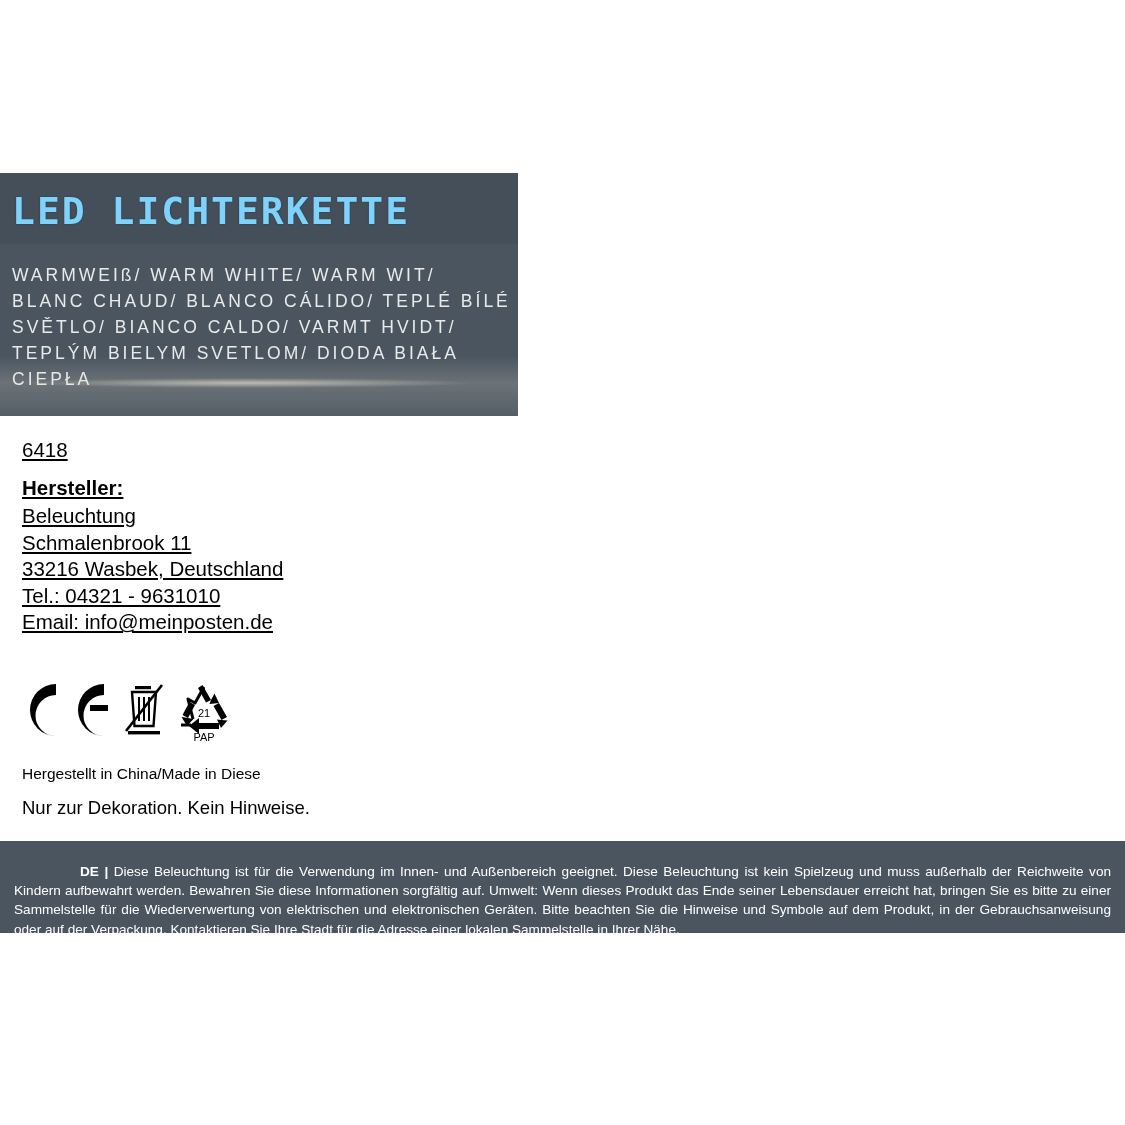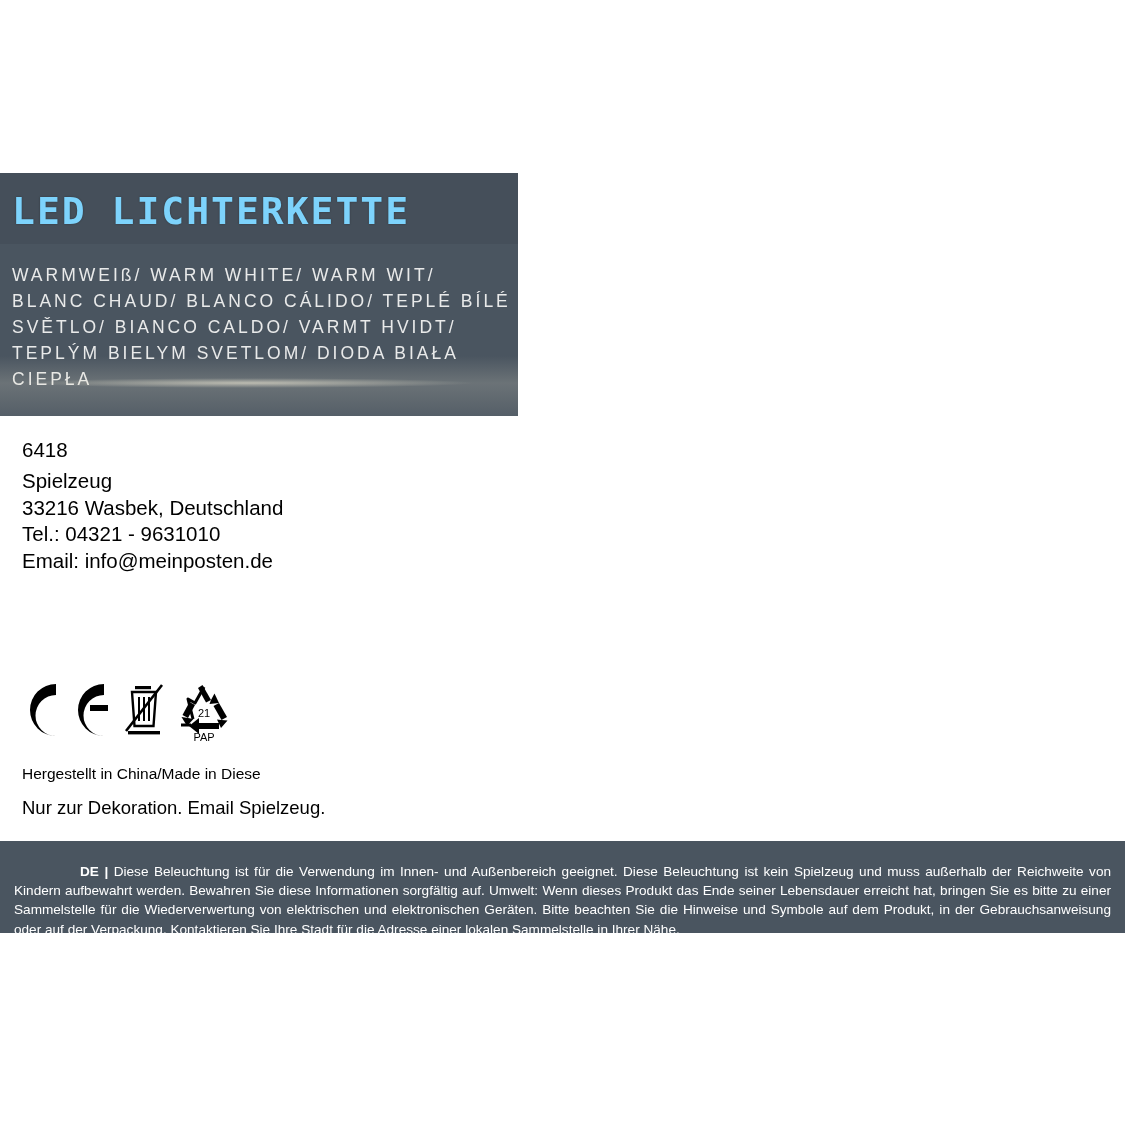--- a/index.html
+++ b/index.html
@@ -75,20 +75,21 @@
     background: radial-gradient(ellipse at center, rgba(255,248,225,0.55) 0%, rgba(255,248,225,0.0) 70%);
     pointer-events: none;
   }
 
   
   .info {
     position: absolute;
     left: 22px;
     top: 432px;
     width: 700px;
+    text-decoration: underline;
   }
   .model {
     font-size: 20.5px;
     line-height: 36px;
   }
   .ip {
     font-size: 20.5px;
     line-height: 36px;
   }
   .mfr-label {
@@ -163,21 +164,23 @@
 BLANC CHAUD/ BLANCO CÁLIDO/ TEPLÉ BÍLÉ
 SVĚTLO/  BIANCO CALDO/ VARMT HVIDT/
 TEPLÝM BIELYM SVETLOM/ DIODA BIAŁA
 CIEPŁA</div>
   <div class="hero-glow"></div>
   <div class="hero-glow-streak"></div>
 </div>
 
 <div class="info">
   <div class="model">6418</div>
-  <div class="mfr-line">Spielzeug</div>
+  <div class="mfr-label">Hersteller:</div>
+  <div class="mfr-line">Beleuchtung</div>
+  <div class="mfr-line">Schmalenbrook 11</div>
   <div class="mfr-line">33216 Wasbek, Deutschland</div>
   <div class="mfr-line">Tel.: 04321 - 9631010</div>
   <div class="mfr-line">Email: info@meinposten.de</div>
 </div>
 
 <div class="symbols">
 
   <span class="sym ce-mark">
     <svg width="88" height="58" viewBox="0 0 88 58" xmlns="http://www.w3.org/2000/svg">
       <path d="M40 6 A23 23 0 1 0 40 52 A23 23 0 0 1 40 6 Z" fill="#000"></path>
@@ -217,17 +220,17 @@
         <path d="M20 24 L13 37 L7.5 34 L14.5 21 Z"></path>
         <path d="M13 37 L6.5 36 L12 45 L18.5 38 Z"></path>
       </g>
       <text x="29" y="36" font-family="Liberation Sans, sans-serif" font-size="11" text-anchor="middle" fill="#000">21</text>
       <text x="29" y="60" font-family="Liberation Sans, sans-serif" font-size="11" text-anchor="middle" fill="#000">PAP</text>
     </svg>
   </span>
 </div>
 
 <div class="china">Hergestellt in China/Made in Diese</div>
-<div class="deco">Nur zur Dekoration. Email Spielzeug.</div>
+<div class="deco">Nur zur Dekoration. Kein Hinweise.</div>
 
 <div class="legal">
   <div class="legal-text"><span class="legal-indent"></span><b>DE</b> <b>|</b> <span>Diese Beleuchtung ist für die Verwendung im Innen- und  Außenbereich geeignet. Diese Beleuchtung ist kein Spielzeug und muss außerhalb der Reichweite von Kindern aufbewahrt werden. Bewahren Sie diese Informationen sorgfältig auf. Umwelt: Wenn dieses Produkt das Ende seiner Lebensdauer erreicht hat, bringen Sie es bitte zu einer Sammelstelle für die Wiederverwertung von elektrischen und elektronischen Geräten. Bitte beachten Sie die Hinweise und Symbole auf dem Produkt, in der Gebrauchsanweisung oder auf der Verpackung. Kontaktieren Sie Ihre Stadt für die Adresse einer lokalen Sammelstelle in Ihrer Nähe.</span></div>
 </div>
 
 </body></html>

